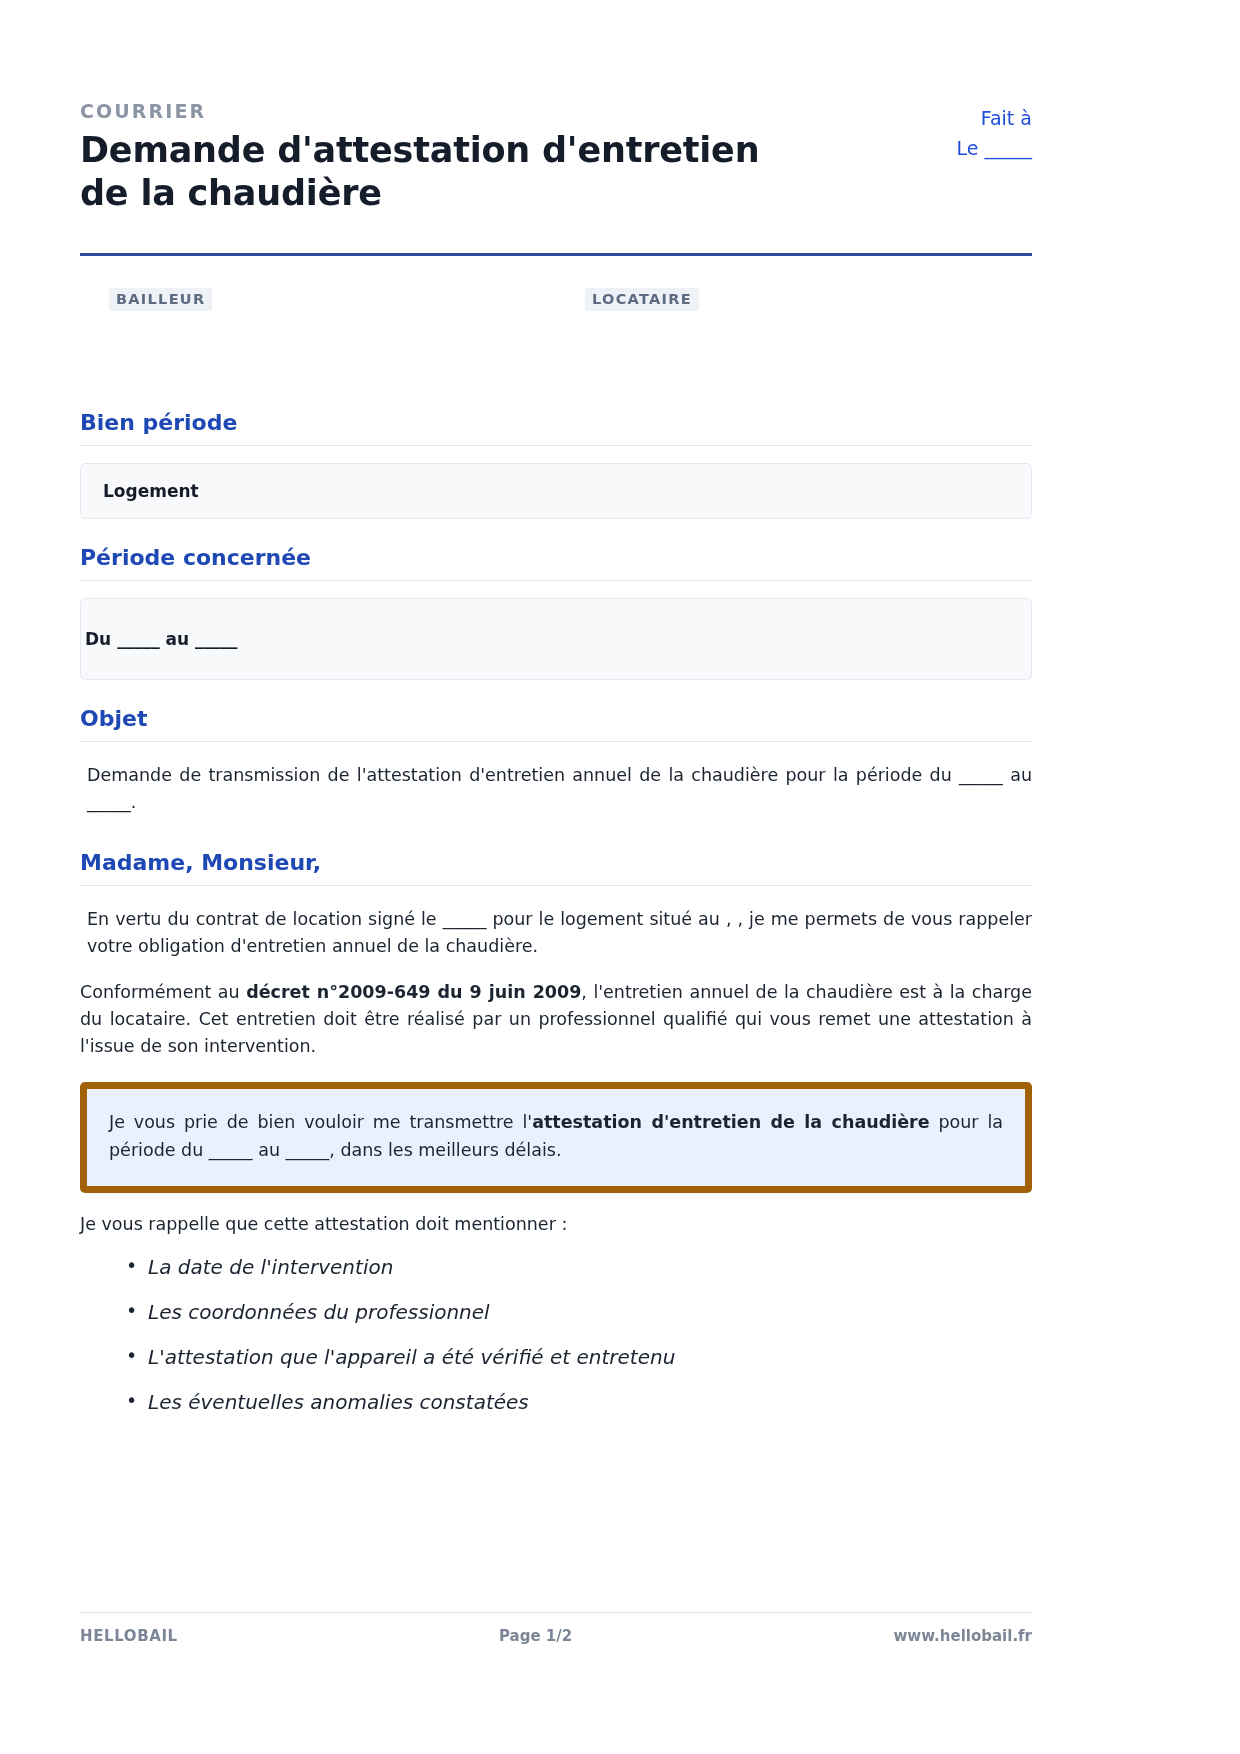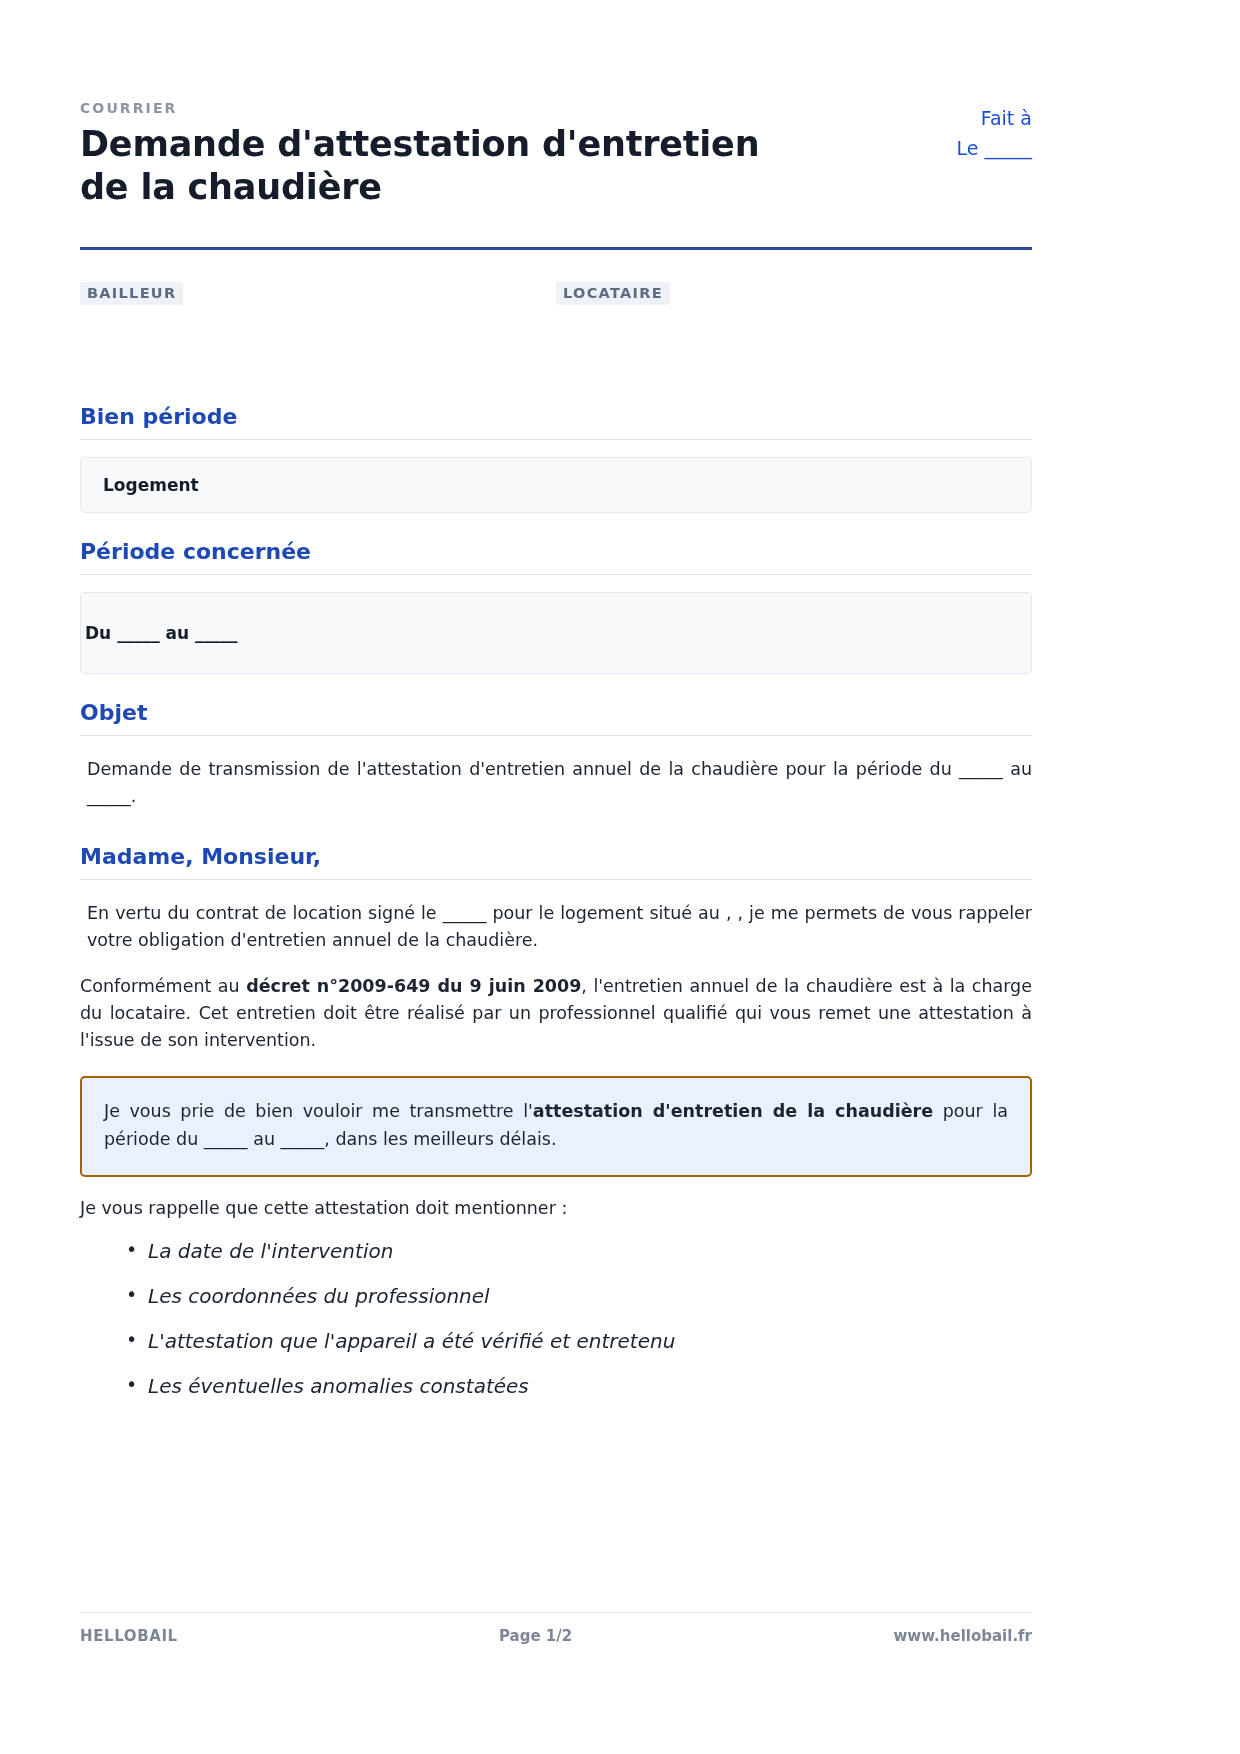--- a/index.html
+++ b/index.html
@@ -30,21 +30,21 @@
 
   
   .header {
     display: flex;
     justify-content: space-between;
     align-items: flex-start;
     padding-top: 100px;
   }
   .header-left { max-width: 700px; }
   .eyebrow {
-    font-size: 14px;
+    font-size: 19px;
     letter-spacing: 2.1px;
     font-weight: 600;
     color: #8c95a3;
     margin-bottom: 7px;
   }
   .doc-title {
     font-size: 35px;
     line-height: 1.23;
     font-weight: 700;
     color: #151d2b;
@@ -67,21 +67,21 @@
     background: #2c4a9a;
     width: 100%;
   }
 
   
   .parties {
     display: flex;
     margin-top: 32px;
     min-height: 96px;
   }
-  .party { width: 50%; }
+  .party { width: 50%; margin-left: 29px; }
   .party-label {
     display: inline-block;
     font-size: 14.5px;
     font-weight: 700;
     letter-spacing: 1.3px;
     color: #5d6b82;
     background: #eef1f6;
     padding: 3px 7px 4px 7px;
     border-radius: 2px;
   }
@@ -126,21 +126,21 @@
   .salutation-title {
     font-size: 22px;
     font-weight: 700;
     color: #1e49b5;
     margin: 34px 0 10px 0;
   }
 
   .callout {
     margin-top: 22px;
     background: #eaf1fc;
-    border: 2px solid #a16207;
+    border: 7px solid #a16207;
     border-radius: 5px;
     padding: 20px 22px 22px 22px;
   }
   .callout p {
     margin: 0;
     font-size: 17.5px;
     line-height: 1.58;
     color: #1b2430;
     text-align: justify;
   }

